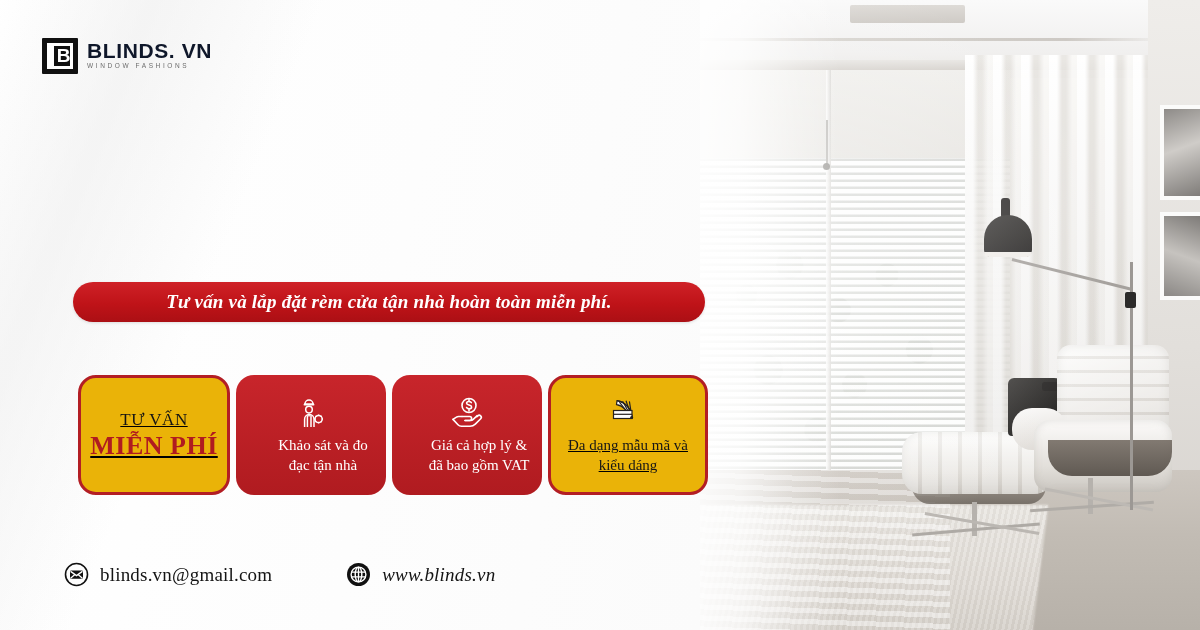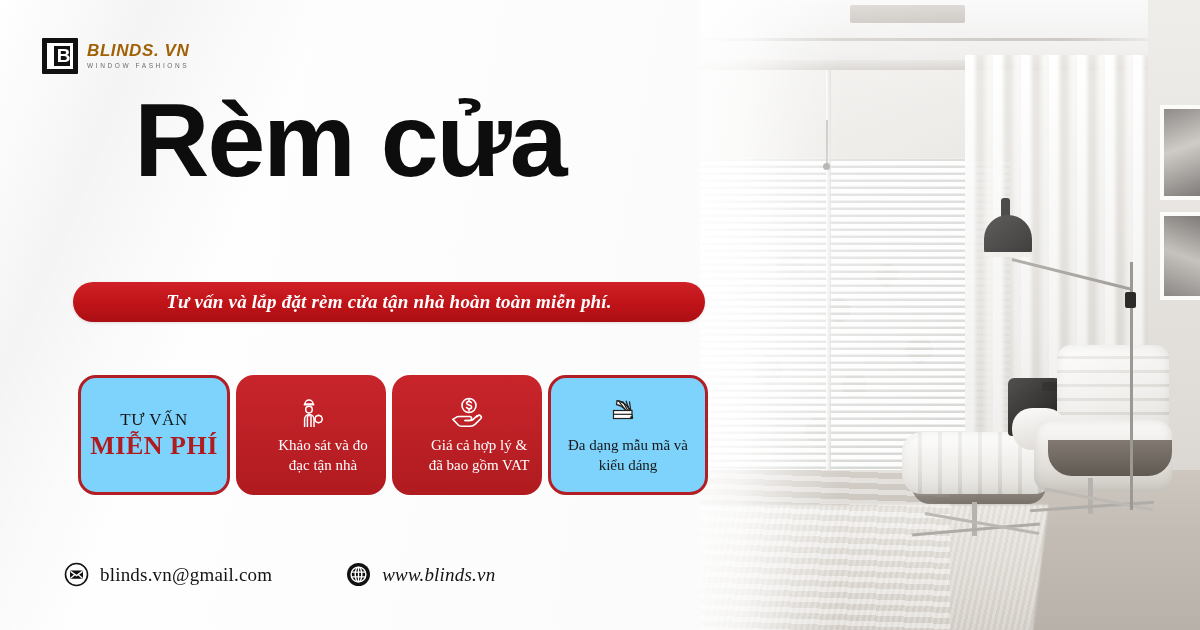--- a/index.html
+++ b/index.html
@@ -136,21 +136,21 @@
     background:linear-gradient(112deg, rgba(244,244,244,0) 0%, rgba(236,236,236,.55) 16%, rgba(252,252,252,0) 34%); }
 
   
   .logo { position:absolute; left:42px; top:38px; display:flex; align-items:center; gap:9px; }
   .logo-mark { width:36px; height:36px; background:#111111; position:relative; border-radius:1px; }
   .logo-mark .inner { position:absolute; left:5px; top:5px; width:26px; height:26px; border:3px solid #ffffff; }
   .logo-mark .bar { position:absolute; left:5px; top:5px; width:7px; height:26px; background:#ffffff; }
   .logo-mark .b { position:absolute; left:14px; top:7px; width:15px; height:22px; color:#ffffff;
     font-family:"Liberation Sans", sans-serif; font-weight:700; font-size:19px; line-height:22px; text-align:center; }
   .logo-text { display:flex; flex-direction:column; justify-content:center; }
-  .logo-name { font-size:17px; font-weight:700; letter-spacing:.6px; color:#a16207; line-height:19px;font-style:italic; }
+  .logo-name { font-size:21px; font-weight:700; letter-spacing:.6px; color:#0f172a; line-height:19px; }
   .logo-tag { font-size:6.5px; letter-spacing:2.6px; color:#6d6d6d; line-height:10px; margin-top:1px; }
 
   
   .headline { position:absolute; left:0; top:84px; width:700px; text-align:center;
     font-size:104px; font-weight:700; letter-spacing:-2px; color:#0d0d0d; line-height:1.08;
     font-family:"Liberation Sans", sans-serif; }
   .subtitle { position:absolute; left:0; top:206px; width:700px; text-align:center;
     font-family:"Liberation Serif", serif; font-size:36px; color:#141414; letter-spacing:.5px; }
 
   
@@ -158,21 +158,21 @@
     background:linear-gradient(180deg,#cf2127 0%,#bf1318 55%,#ab0f14 100%);
     border-radius:20px; display:flex; align-items:center; justify-content:center;
     box-shadow:0 1px 3px rgba(0,0,0,.12); }
   .pill-text { color:#ffffff; font-family:"Liberation Serif", serif; font-weight:700; font-style:italic;
     font-size:19px; letter-spacing:.2px; }
 
   
   .cards { position:absolute; left:78px; top:375px; width:634px; height:120px; display:flex; gap:6px; }
   .card { border-radius:18px; display:flex; flex-direction:column; align-items:center; justify-content:center;
     text-align:center; padding:8px 6px; }
-  .card.w { background:#7dd3fc; border:3px solid #b31e24; }
+  .card.w { background:#eab308; border:3px solid #b31e24;text-decoration:underline; }
   .card.r { background:linear-gradient(180deg,#c8252b,#b01b20); }
   .card-1 { width:152px; }
   .card-2 { width:150px; }
   .card-3 { width:150px; }
   .card-4 { width:160px; }
   .c1-l1 { font-family:"Liberation Serif", serif; font-size:17px; color:#141414; letter-spacing:.5px; line-height:22px; }
   .c1-l2 { font-family:"Liberation Serif", serif; font-weight:700; font-size:26px; color:#b01b20; letter-spacing:.5px; line-height:30px; }
   .card-icon { height:34px; margin-bottom:6px; display:flex; align-items:center; justify-content:center; }
   .card-label { font-family:"Liberation Serif", serif; font-size:15px; line-height:20px; }
   .card.r .card-label { color:#ffffff;margin-left:24px; }
@@ -256,21 +256,20 @@
       <div class="inner"></div>
       <div class="bar"></div>
       <div class="b">B</div>
     </div>
     <div class="logo-text">
       <div class="logo-name">BLINDS. VN</div>
       <div class="logo-tag">WINDOW FASHIONS</div>
     </div>
   </div>
 
-  <div class="headline">Rèm cửa</div>
 
   <div class="pill">
     <span class="pill-text">Tư vấn và lắp đặt rèm cửa tận nhà hoàn toàn miễn phí.</span>
   </div>
 
   <div class="cards">
 
     <div class="card w card-1">
       <div class="c1-l1">TƯ VẤN</div>
       <div class="c1-l2">MIỄN PHÍ</div>

